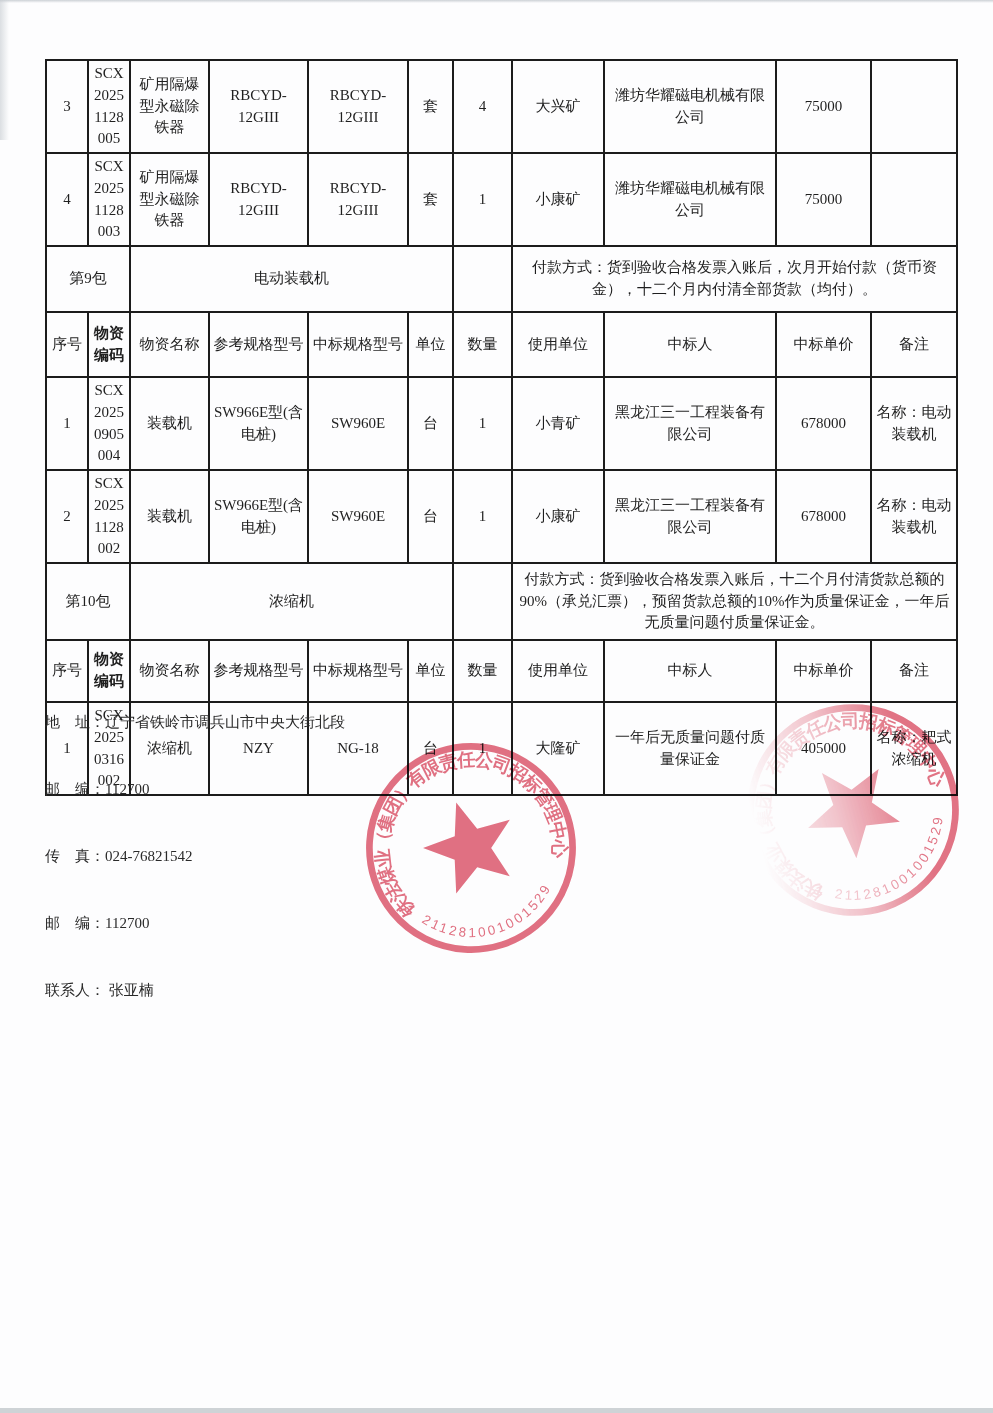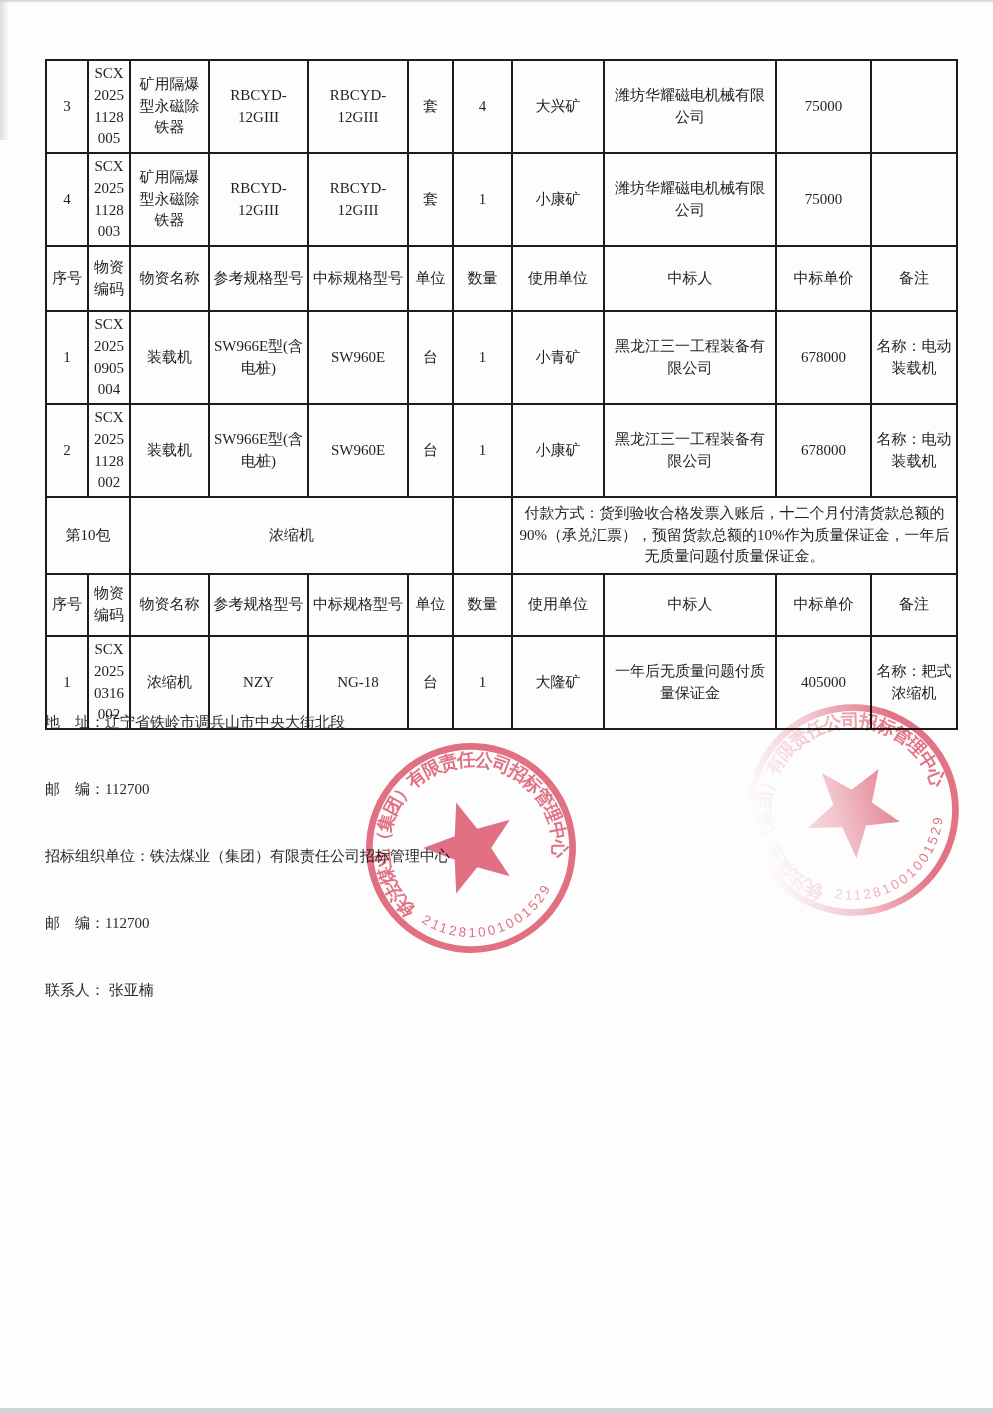--- a/index.html
+++ b/index.html
@@ -33,21 +33,21 @@
   col.c1{width:42px}  col.c2{width:42px}  col.c3{width:79px}
   col.c4{width:99px}  col.c5{width:100px} col.c6{width:45px}
   col.c7{width:59px}  col.c8{width:92px}  col.c9{width:172px}
   col.c10{width:95px} col.c11{width:86px}
 
   tr.rh75{height:75px} tr.rh72{height:72px} tr.rh66{height:66px}
   tr.rh65{height:65px} tr.rh64{height:64px} tr.rh61{height:61px}
   tr.rh77{height:77px} tr.rh62{height:62px}
 
   td.code{font-size:10px;line-height:1.35;padding:1px;letter-spacing:0;word-break:break-word;margin-top:29px;}
-  td.hdr-code{font-size:9.5px;line-height:1.3;}
+  td.hdr-code{font-size:9.5px;line-height:1.3;font-weight:bold;}
   td.band-label{font-size:15.5px;}
   td.band-name{font-size:15.5px;}
   td.payment{font-size:15.5px;line-height:1.5;padding:3px 8px;text-align:center;}
   td.remark{font-size:14.5px;line-height:1.5;border-radius:32px;}
 
   
   .contacts{
     position:absolute;left:45px;top:666px;width:620px;
     font-size:15px;line-height:22.35px;color:#2a2a2a;
     white-space:pre-wrap;
@@ -108,20 +108,26 @@
       <td>RBCYD-12GIII</td>
       <td>RBCYD-12GIII</td>
       <td>套</td>
       <td>1</td>
       <td>小康矿</td>
       <td>潍坊华耀磁电机械有限公司</td>
       <td>75000</td>
       <td class="remark"></td>
     </tr>
 
+    <tr class="rh66">
+      <td class="band-label" colspan="2">第9包</td>
+      <td class="band-name" colspan="4">电动装载机</td>
+      <td></td>
+      <td class="payment" colspan="4">付款方式：货到验收合格发票入账后，次月开始付款（货币资金），十二个月内付清全部货款（均付）。</td>
+    </tr>
 
     <tr class="rh65">
       <td>序号</td>
       <td class="hdr-code">物资编码</td>
       <td>物资名称</td>
       <td>参考规格型号</td>
       <td>中标规格型号</td>
       <td>单位</td>
       <td>数量</td>
       <td>使用单位</td>
@@ -190,21 +196,21 @@
       <td>一年后无质量问题付质量保证金</td>
       <td>405000</td>
       <td class="remark">名称：耙式浓缩机</td>
     </tr>
   </tbody>
     </table>
 
   <div class="contacts">
     <div>地　址：辽宁省铁岭市调兵山市中央大街北段</div>
     <div>邮　编：112700</div>
-    <div>招标组织单位：铁法煤业（集团）有限责任公司招标管理中心</div>
+    <div>传　真：024-76821542</div>
     <div>邮　编：112700</div>
     <div>联系人： 张亚楠</div>
     
     
   </div>
 
   <div class="stamp stamp-main">
     <svg viewBox="0 0 240 240">
       <defs>
         <path id="arcTop1" d="M 45.5 163 A 86 86 0 1 1 194.5 163"></path>

